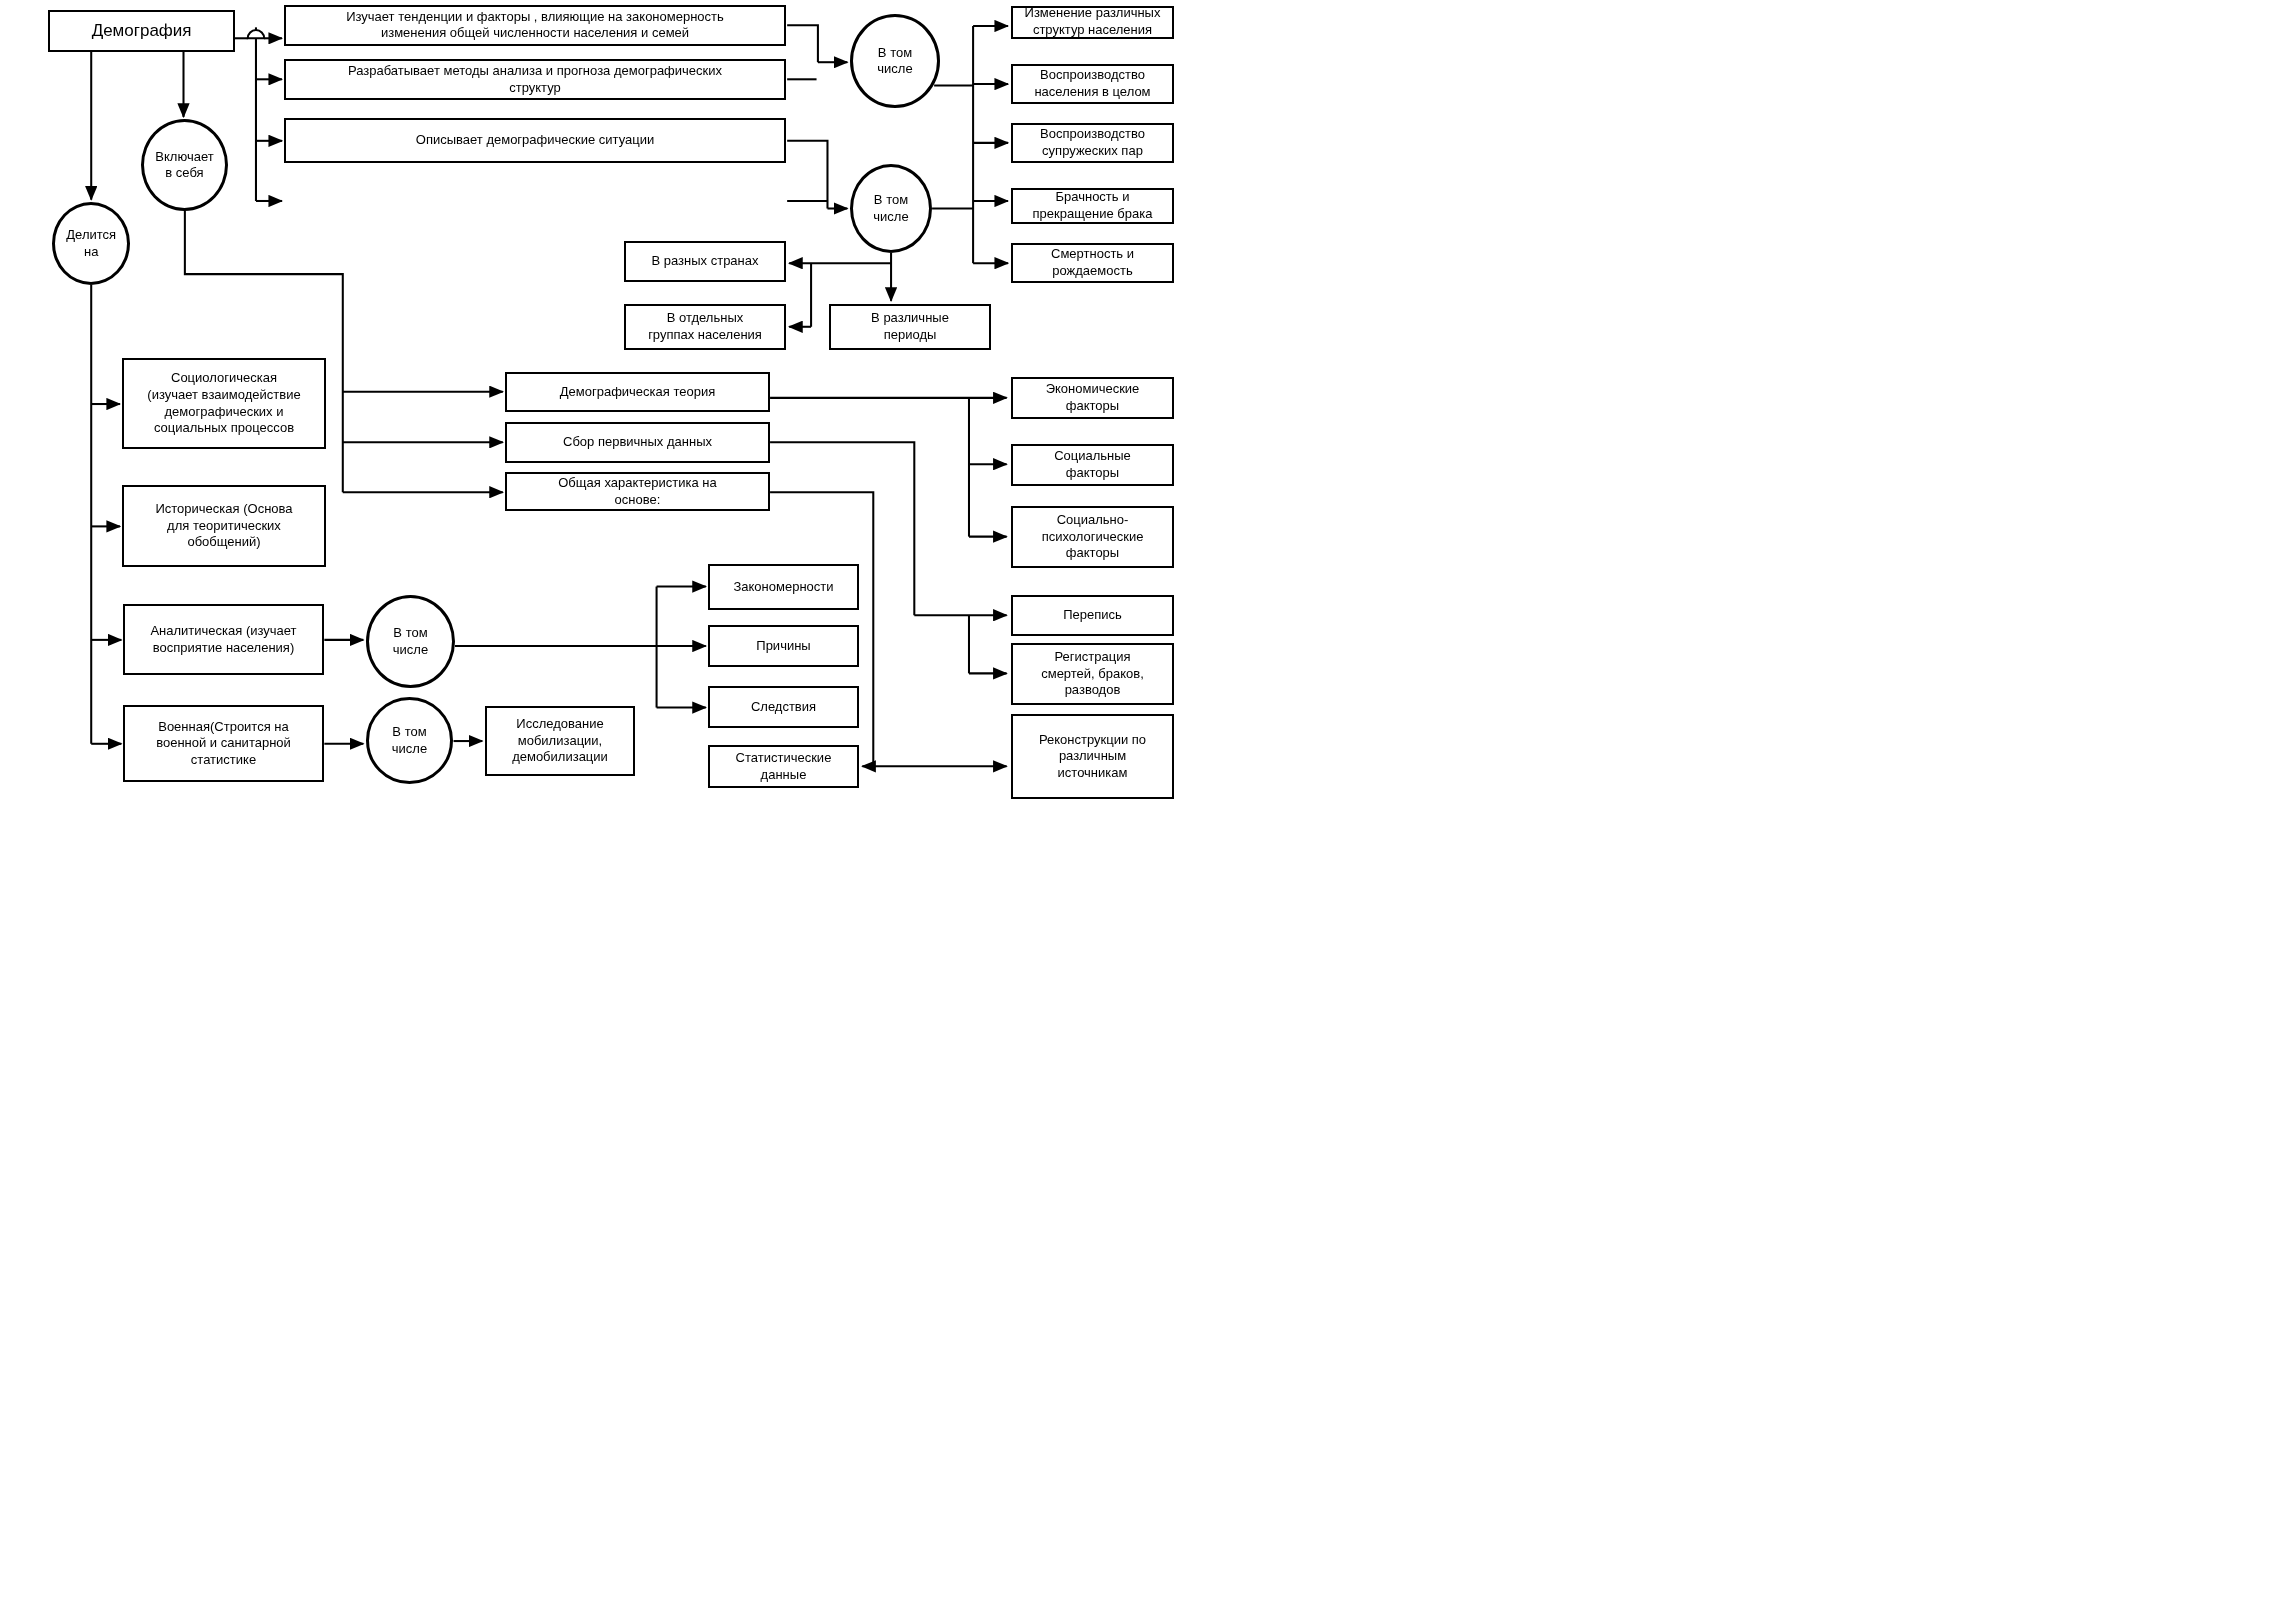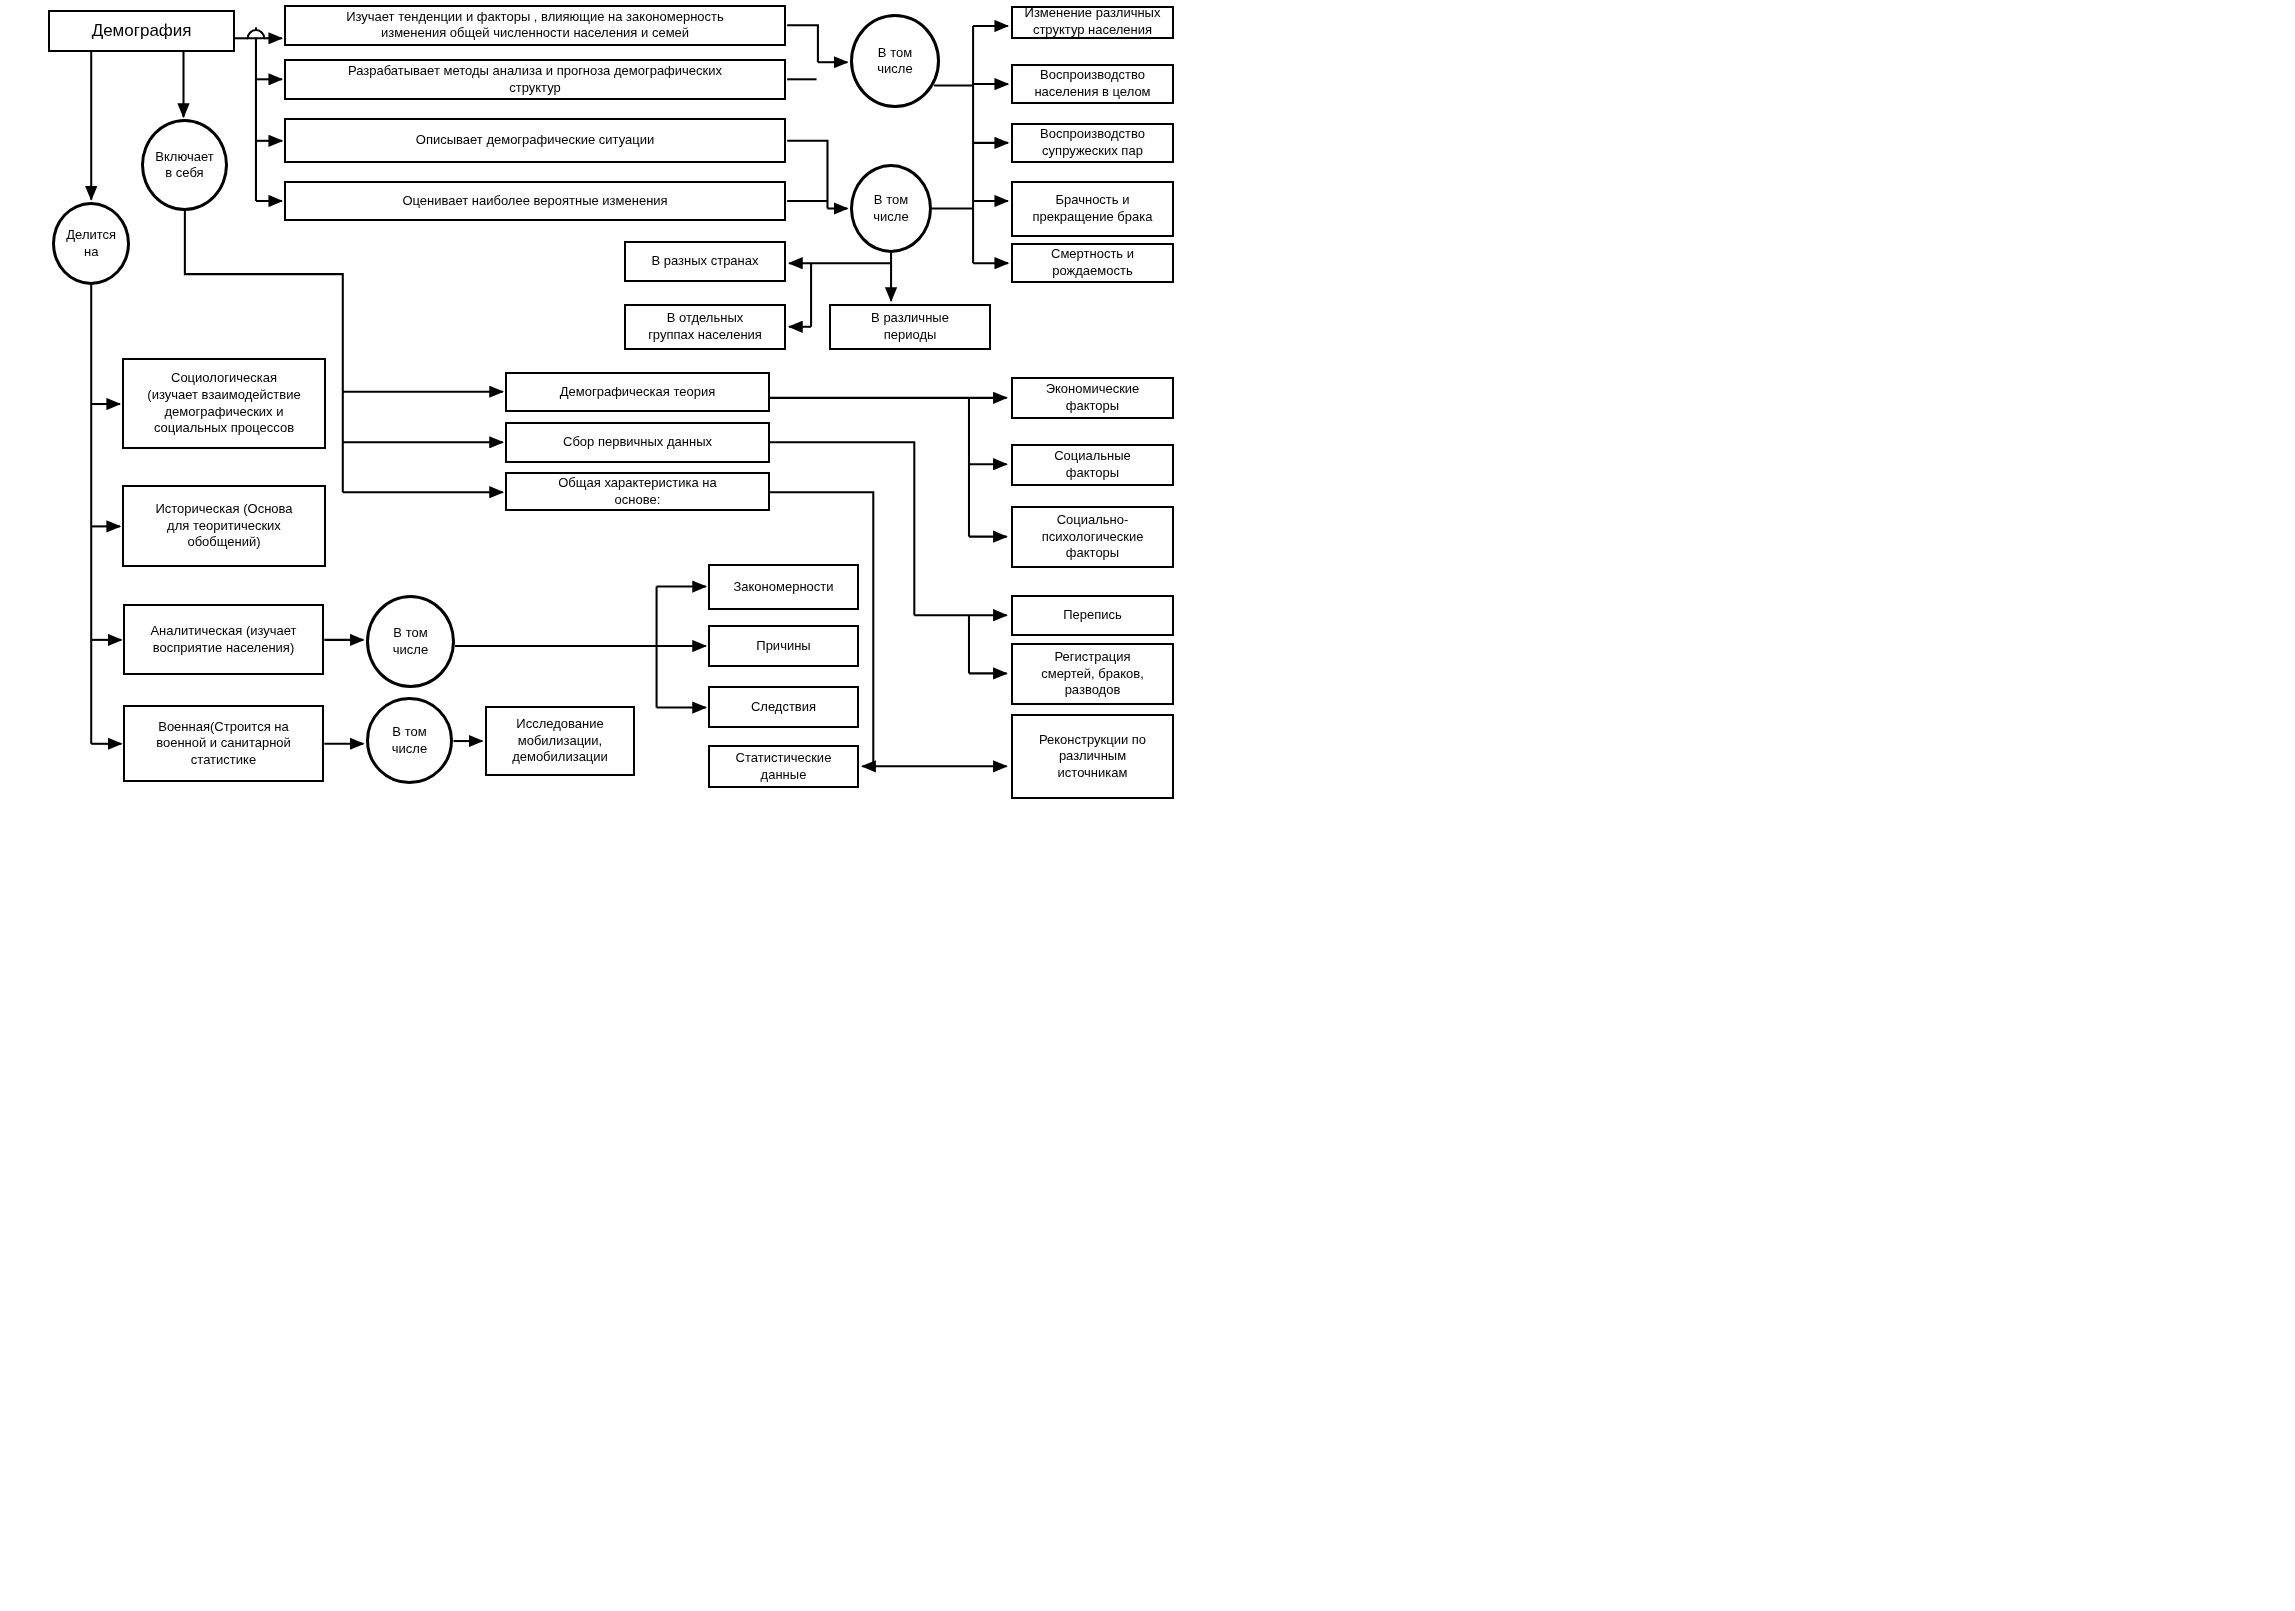--- a/index.html
+++ b/index.html
@@ -120,42 +120,41 @@
     </g>
   </svg>
 
   <div class="box title-box" style="left:2.1px;top:9.6px;width:187px;height:42px">Демография</div>
 
   <div class="box" style="left:238px;top:4.8px;width:502px;height:41px">Изучает тенденции и факторы , влияющие на закономерность
 изменения общей численности населения и семей</div>
   <div class="box" style="left:238px;top:59px;width:502px;height:41px">Разрабатывает методы анализа и прогноза демографических
 структур</div>
   <div class="box" style="left:238px;top:118px;width:502px;height:45px">Описывает демографические ситуации</div>
-  <div class="box" style="left:238px;top:181px;width:502px;height:40px">Оценивает наиболее вероятные изменения</div>
 
   <div class="circle" style="left:95px;top:119px;width:87px;height:92px">Включает
 в себя</div>
   <div class="circle" style="left:6.2px;top:202px;width:78px;height:83px">Делится
 на</div>
   <div class="circle" style="left:804px;top:14.4px;width:90px;height:94px">В том
 числе</div>
   <div class="circle" style="left:804px;top:164px;width:82px;height:89px">В том
 числе</div>
   <div class="circle" style="left:320px;top:595px;width:89px;height:93px">В том
 числе</div>
   <div class="circle" style="left:320px;top:697px;width:87px;height:87px">В том
 числе</div>
 
   <div class="box" style="left:965px;top:5.5px;width:163px;height:33px">Изменение различных
 структур населения</div>
   <div class="box" style="left:965px;top:64px;width:163px;height:40px">Воспроизводство
 населения в целом</div>
   <div class="box" style="left:965px;top:123px;width:163px;height:40px">Воспроизводство
 супружеских пар</div>
-  <div class="box" style="left:965px;top:181px;width:163px;height:56px">Брачность и
+  <div class="box" style="left:965px;top:188px;width:163px;height:36px">Брачность и
 прекращение брака</div>
   <div class="box" style="left:965px;top:243px;width:163px;height:40px">Смертность и
 рождаемость</div>
 
   <div class="box" style="left:578px;top:241px;width:162px;height:41px">В разных странах</div>
   <div class="box" style="left:578px;top:304px;width:162px;height:46px">В отдельных
 группах населения</div>
   <div class="box" style="left:783px;top:304px;width:162px;height:46px">В различные
 периоды</div>
 

